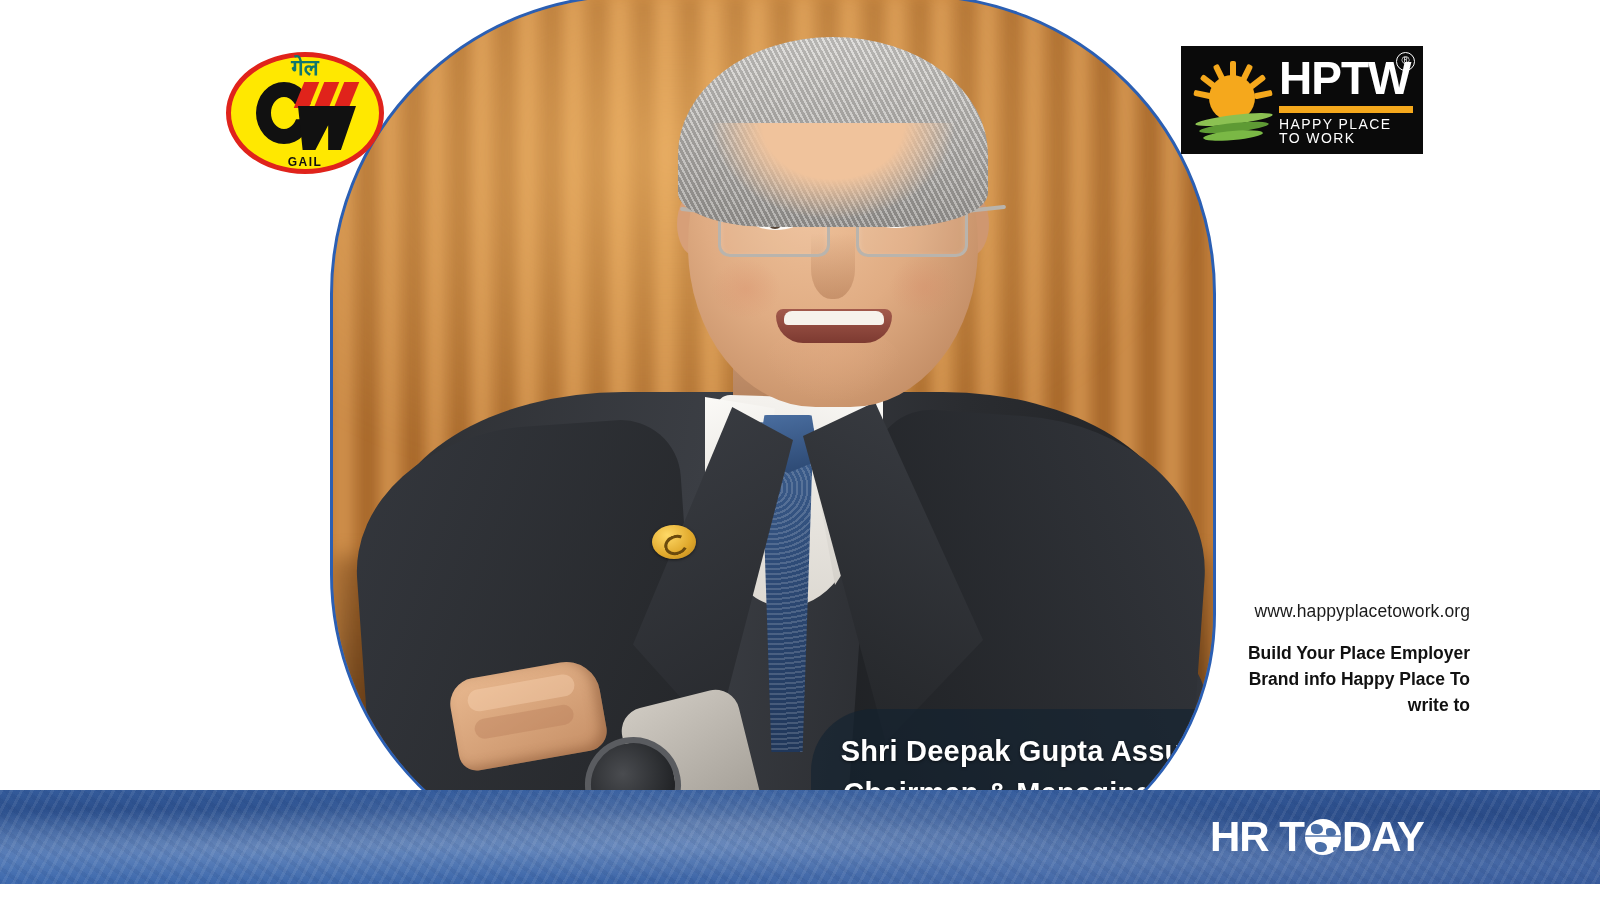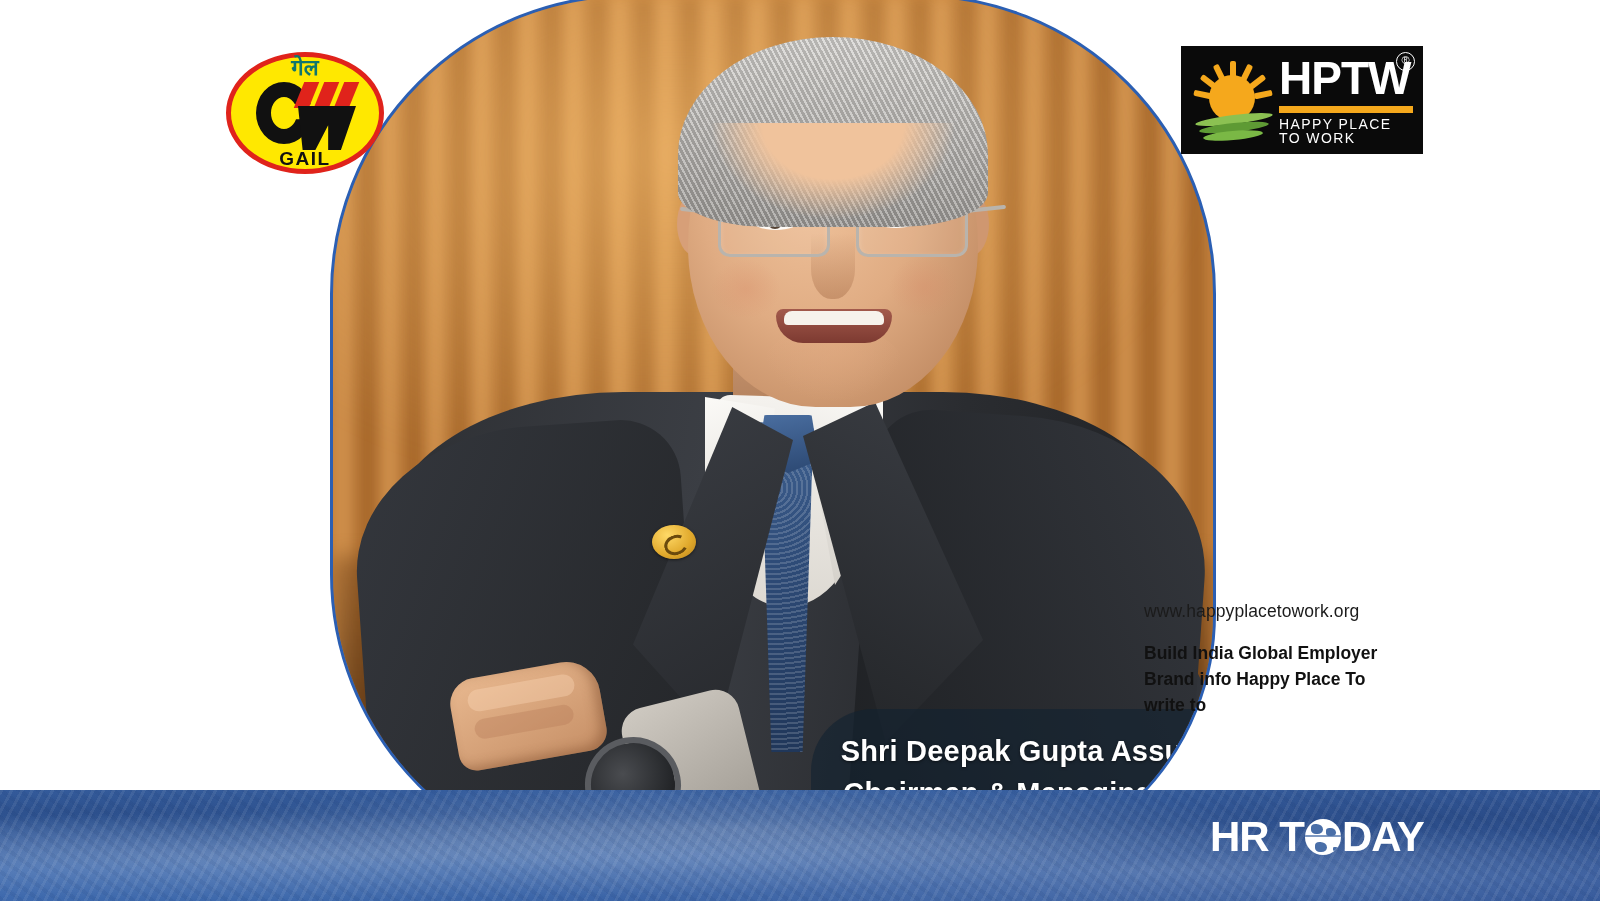--- a/index.html
+++ b/index.html
@@ -251,21 +251,21 @@
   .gail-bar.b1{left:73px;top:30px;}
   .gail-bar.b2{left:93px;top:30px;}
   .gail-bar.b3{left:113px;top:30px;}
   .gail-a{
     position:absolute;left:72px;top:54px;width:58px;height:44px;
     background:#111;
     clip-path:polygon(0 0,100% 0,74% 100%,52% 100%,52% 44%,30% 100%,8% 100%);
   }
   .gail-word{
     position:absolute;left:0;right:0;bottom:6px;text-align:center;
-    font-size:19px;font-weight:bold;color:#111;letter-spacing:1.5px;line-height:1;
+    font-size:12px;font-weight:bold;color:#111;letter-spacing:1.5px;line-height:1;
   }
 
   
   .hptw{
     position:absolute;left:1181px;top:46px;width:242px;height:108px;
     background:#0a0a0a;
     display:flex;align-items:center;
   }
   .hptw-mark{position:relative;width:92px;height:90px;margin-left:6px;flex:none;}
   .sun{
@@ -285,29 +285,29 @@
   .hptw-rule{width:100%;height:7px;background:#f5a81c;margin:5px 0 4px;}
   .hptw-tag{color:#ffffff;font-size:14px;letter-spacing:1.4px;line-height:1;}
   .hptw-reg{
     position:absolute;right:8px;top:6px;
     color:#ffffff;font-size:11px;border:1.4px solid #fff;border-radius:50%;
     width:17px;height:17px;line-height:15px;text-align:center;
   }
 
   
   .side-copy{
-    position:absolute;left:1144px;top:598px;width:280px;text-align:left;
+    position:absolute;left:1190px;top:598px;width:280px;text-align:right;
   }
   .site{color:#1b1b1b;font-size:17.5px;line-height:1.5;letter-spacing:.1px;}
   .pitch{color:#111111;font-size:17.5px;font-weight:bold;line-height:1.48;margin-top:17px;}
   .pitch .ln{display:block;}
 
   
   .banner{
-    position:absolute;left:0;right:0;top:790px;height:111px;
+    position:absolute;left:0;right:0;top:790px;height:94px;
     background:
       radial-gradient(ellipse at 18% 60%, rgba(255,255,255,.22), rgba(255,255,255,0) 46%),
       radial-gradient(ellipse at 46% 35%, rgba(255,255,255,.20), rgba(255,255,255,0) 44%),
       radial-gradient(ellipse at 72% 72%, rgba(255,255,255,.16), rgba(255,255,255,0) 42%),
       radial-gradient(ellipse at 90% 25%, rgba(10,30,75,.30), rgba(0,0,0,0) 50%),
       radial-gradient(ellipse at 5% 20%, rgba(10,30,75,.35), rgba(0,0,0,0) 45%),
       linear-gradient(170deg,#3f6bb0 0%,#3d68ab 40%,#34589a 100%);
     overflow:hidden;
     text-align:right;
   }
@@ -429,21 +429,21 @@
       <div class="hptw-name">HPTW</div>
       <div class="hptw-rule"></div>
       <div class="hptw-tag">HAPPY PLACE TO WORK</div>
     </div>
     <div class="hptw-reg">®</div>
   </div>
 
   <div class="side-copy">
     <div class="site">www.happyplacetowork.org</div>
     <div class="pitch">
-      <span class="ln">Build India Global Employer</span>
+      <span class="ln">Build Your Place Employer</span>
       <span class="ln">Brand info Happy Place To</span>
       <span class="ln">write to</span>
     </div>
   </div>
 
   <div class="banner">
     <div class="hrtoday">
       <span class="hr-txt">HR T</span>
       <span class="globe"></span>
       <span class="hr-txt">DAY</span>

